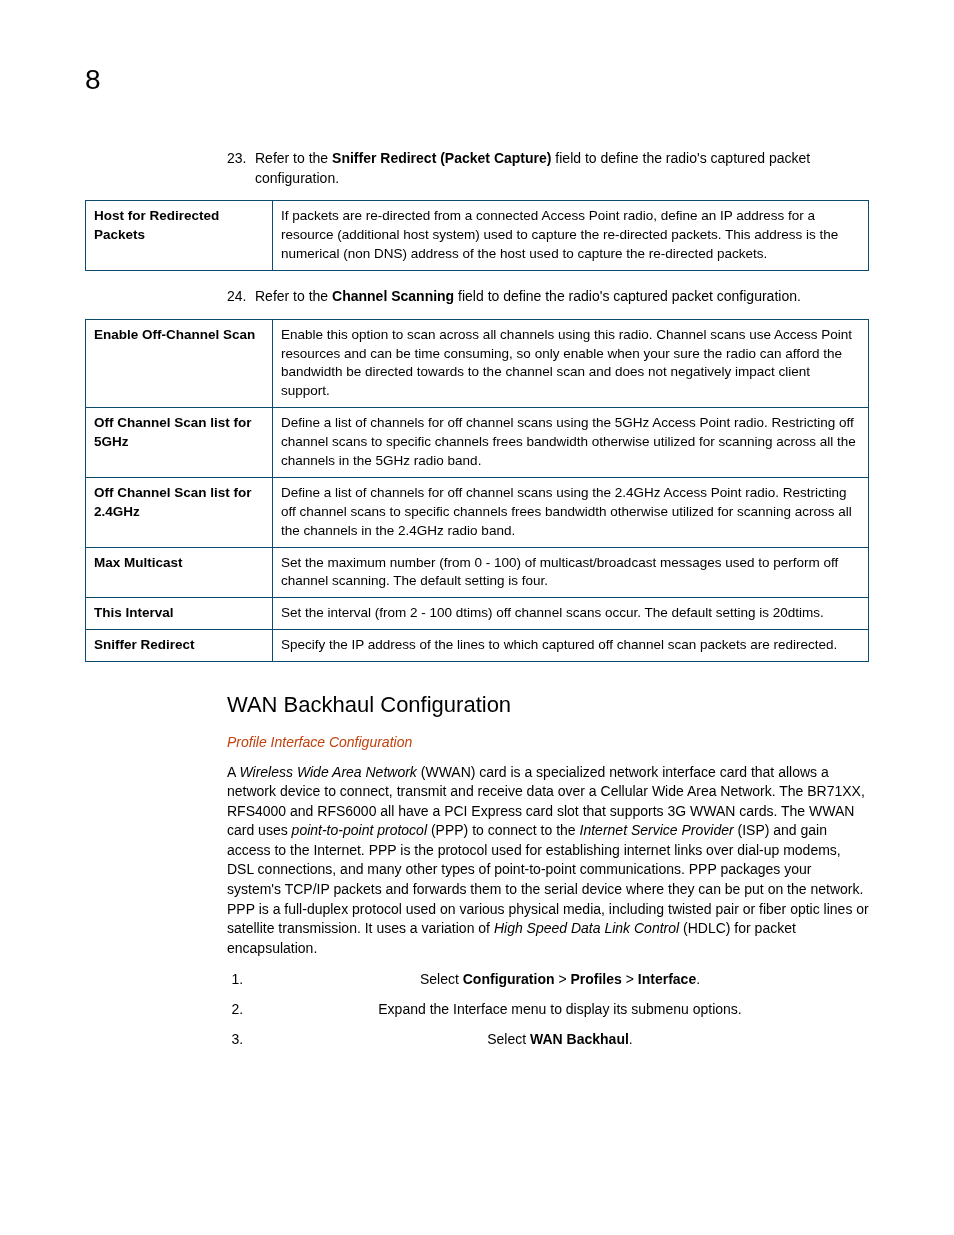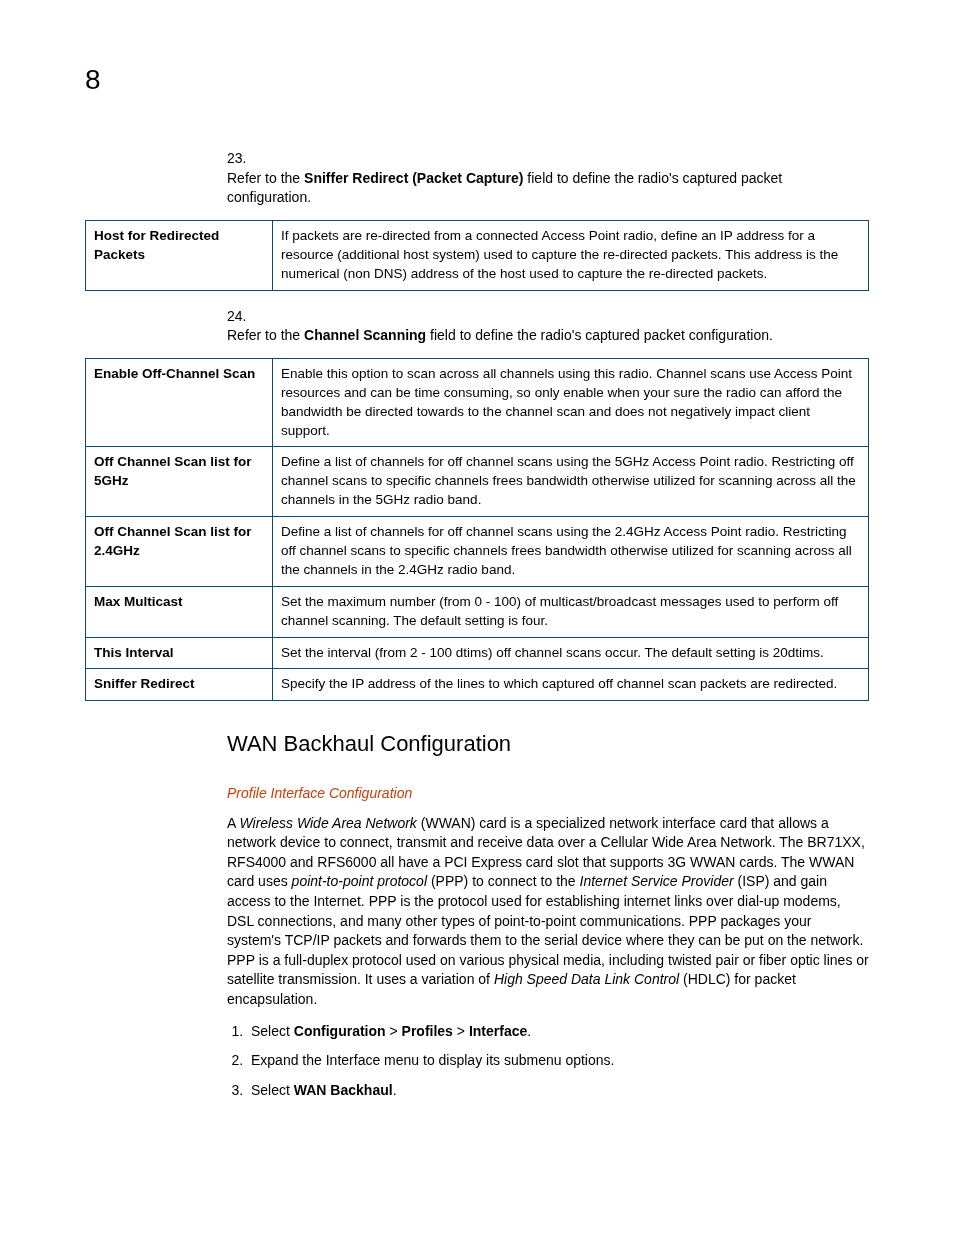--- a/index.html
+++ b/index.html
@@ -16,21 +16,20 @@
     font-size: 28px;
     font-weight: 400;
     margin-bottom: 50px;
   }
   .indented {
     margin-left: 142px;
   }
   .step {
     display: flex;
     margin-bottom: 6px;
-    flex-direction: column;
   }
   .step-num {
     width: 28px;
     flex-shrink: 0;
   }
   .step-text {
     flex: 1;
   }
   .bold { font-weight: bold; }
   table {
@@ -44,35 +43,36 @@
     padding: 6px 8px;
     vertical-align: top;
   }
   td.label {
     width: 170px;
     font-weight: bold;
   }
   h2.section-heading {
     font-size: 22px;
     font-weight: 400;
-    margin: 28px 0 24px 0;
+    margin: 28px 0 12px 0;
   }
   .link-text {
     color: #c2410c;
     font-style: italic;
     margin-bottom: 10px;
     font-size: 14px;
   }
   .body-para {
     margin-bottom: 12px;
   }
   .italic { font-style: italic; }
   ol.steps {
     padding-left: 20px;
     margin: 0;
+    text-align: center;
   }
   ol.steps li {
     margin-bottom: 10px;
     padding-left: 4px;
   }
 </style>
 </head>
 <body>
 
 <div class="page-number">8</div>

